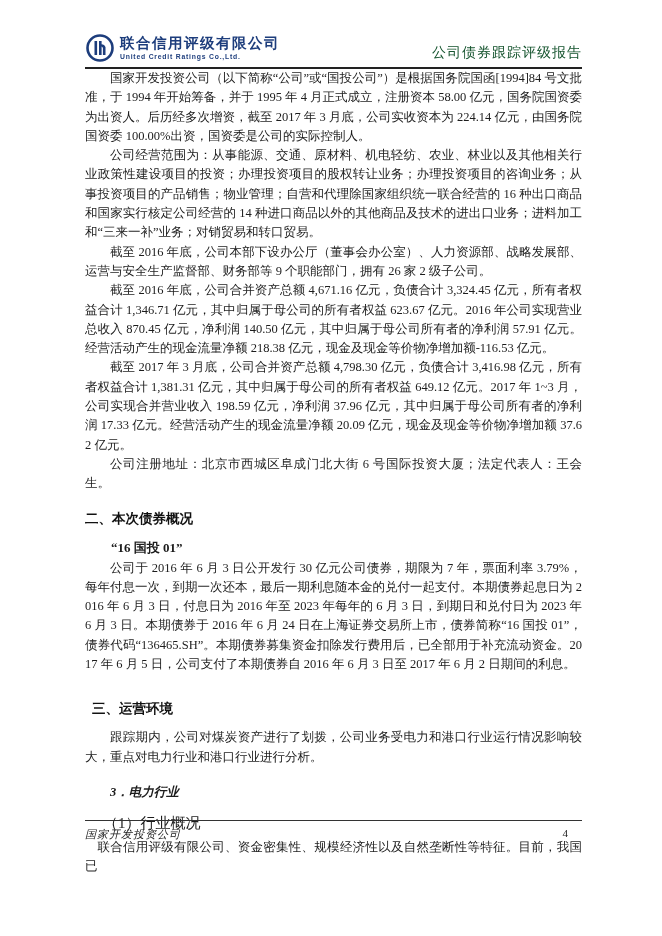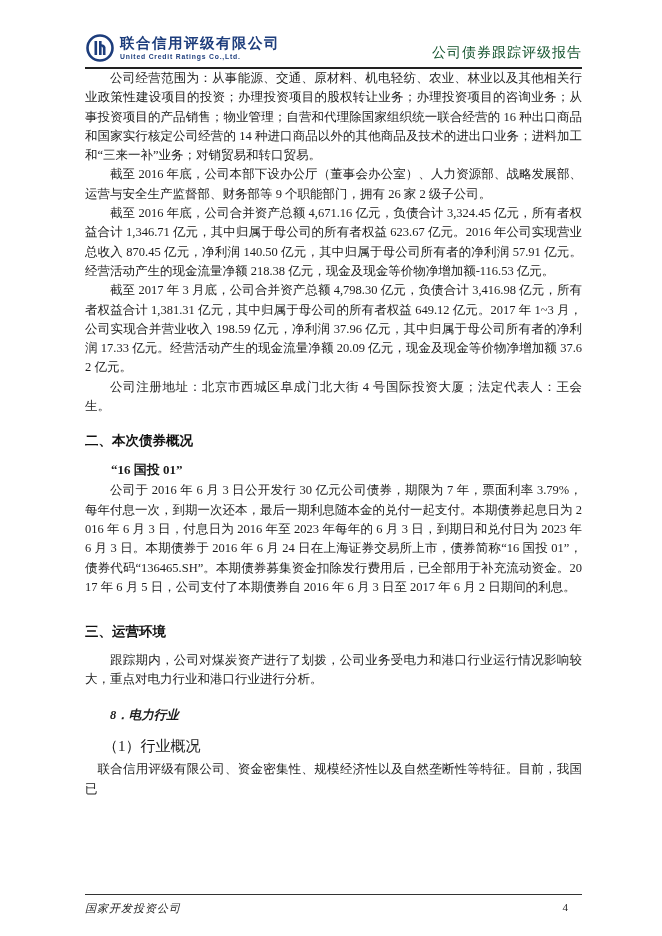--- a/index.html
+++ b/index.html
@@ -36,41 +36,41 @@
     font-size:14px; letter-spacing:1px; color:#14532d;
     padding-bottom:1px;
   }
   
   .sec-heading {
     font-family:"Liberation Sans","DejaVu Sans",sans-serif;
     font-weight:bold; font-size:13.5px; color:#111;
     margin:17px 0 10px 0; line-height:18px;
   }
   .sec-heading.s2 { margin-top:16px; }
-  .sec-heading.s3 { margin-top:26px; }
+  .sec-heading.s3 { margin-top:26px;margin-left:7px; }
   p.body-para {
     font-size:12.5px; line-height:19.3px; text-align:justify;
     text-indent:2em; margin:0; word-break:break-all;
   }
   .bond-name {
     font-weight:bold; font-size:13px; margin:4px 0 2px 0;
     text-indent:2em; line-height:19px;
   }
   .num-item {
     font-weight:bold; font-style:italic; font-size:12.5px;
     margin:16px 0 0 2em; line-height:19.3px;
   }
   .sub-item {
     font-size:15px;
     margin:12px 0 0 1.2em; line-height:19.3px;
   }
   p.body-para.flush { text-indent:1em; margin-top:4px; }
   
   .footer {
-    position:absolute; left:85px; top:894px; width:497px;
+    position:absolute; left:85px; top:820px; width:497px;
     border-top:1.5px solid #333;
   }
   .footer-row {
     display:flex; justify-content:space-between; padding-top:6px;
   }
   .footer-company { font-style:italic; font-size:11px; color:#222; letter-spacing:1px; }
   .footer-page { font-size:11px; color:#222; margin-right:14px; }
 </style>
 </head>
 <body>
@@ -89,33 +89,34 @@
           </svg>
         </span>
         <span class="logo-text">
           <span class="logo-cn">联合信用评级有限公司</span>
           <span class="logo-en">United Credit Ratings Co.,Ltd.</span>
         </span>
       </div>
       <div class="header-title">公司债券跟踪评级报告</div>
     </div>
 
+    <p class="body-para">国家开发投资公司（以下简称“公司”或“国投公司”）是根据国务院国函[1994]84 号文批准，于 1994 年开始筹备，并于 1995 年 4 月正式成立，注册资本 58.00 亿元，国务院国资委为出资人。后历经多次增资，截至 2017 年 3 月底，公司实收资本为 224.14 亿元，由国务院国资委 100.00%出资，国资委是公司的实际控制人。</p>
     <p class="body-para">公司经营范围为：从事能源、交通、原材料、机电轻纺、农业、林业以及其他相关行业政策性建设项目的投资；办理投资项目的股权转让业务；办理投资项目的咨询业务；从事投资项目的产品销售；物业管理；自营和代理除国家组织统一联合经营的 16 种出口商品和国家实行核定公司经营的 14 种进口商品以外的其他商品及技术的进出口业务；进料加工和“三来一补”业务；对销贸易和转口贸易。</p>
     <p class="body-para">截至 2016 年底，公司本部下设办公厅（董事会办公室）、人力资源部、战略发展部、运营与安全生产监督部、财务部等 9 个职能部门，拥有 26 家 2 级子公司。</p>
     <p class="body-para">截至 2016 年底，公司合并资产总额 4,671.16 亿元，负债合计 3,324.45 亿元，所有者权益合计 1,346.71 亿元，其中归属于母公司的所有者权益 623.67 亿元。2016 年公司实现营业总收入 870.45 亿元，净利润 140.50 亿元，其中归属于母公司所有者的净利润 57.91 亿元。经营活动产生的现金流量净额 218.38 亿元，现金及现金等价物净增加额-116.53 亿元。</p>
     <p class="body-para">截至 2017 年 3 月底，公司合并资产总额 4,798.30 亿元，负债合计 3,416.98 亿元，所有者权益合计 1,381.31 亿元，其中归属于母公司的所有者权益 649.12 亿元。2017 年 1~3 月，公司实现合并营业收入 198.59 亿元，净利润 37.96 亿元，其中归属于母公司所有者的净利润 17.33 亿元。经营活动产生的现金流量净额 20.09 亿元，现金及现金等价物净增加额 37.62 亿元。</p>
-    <p class="body-para">公司注册地址：北京市西城区阜成门北大街 4 号国际投资大厦；法定代表人：王会生。</p>
+    <p class="body-para">公司注册地址：北京市西城区阜成门北大街 6 号国际投资大厦；法定代表人：王会生。</p>
 
     <div class="sec-heading s2">二、本次债券概况</div>
     <div class="bond-name">“16 国投 01”</div>
     <p class="body-para">公司于 2016 年 6 月 3 日公开发行 30 亿元公司债券，期限为 7 年，票面利率 3.79%，每年付息一次，到期一次还本，最后一期利息随本金的兑付一起支付。本期债券起息日为 2016 年 6 月 3 日，付息日为 2016 年至 2023 年每年的 6 月 3 日，到期日和兑付日为 2023 年 6 月 3 日。本期债券于 2016 年 6 月 24 日在上海证券交易所上市，债券简称“16 国投 01”，债券代码“136465.SH”。本期债券募集资金扣除发行费用后，已全部用于补充流动资金。2017 年 6 月 5 日，公司支付了本期债券自 2016 年 6 月 3 日至 2017 年 6 月 2 日期间的利息。</p>
 
     <div class="sec-heading s3">三、运营环境</div>
     <p class="body-para">跟踪期内，公司对煤炭资产进行了划拨，公司业务受电力和港口行业运行情况影响较大，重点对电力行业和港口行业进行分析。</p>
-    <div class="num-item">8．电力行业</div>
+    <div class="num-item">3．电力行业</div>
     <div class="sub-item">（1）行业概况</div>
     <p class="body-para flush">联合信用评级有限公司、资金密集性、规模经济性以及自然垄断性等特征。目前，我国已</p>
 
   </div>
 
   <div class="footer">
     <div class="footer-row">
       <span class="footer-company">国家开发投资公司</span>
       <span class="footer-page">4</span>
     </div>

